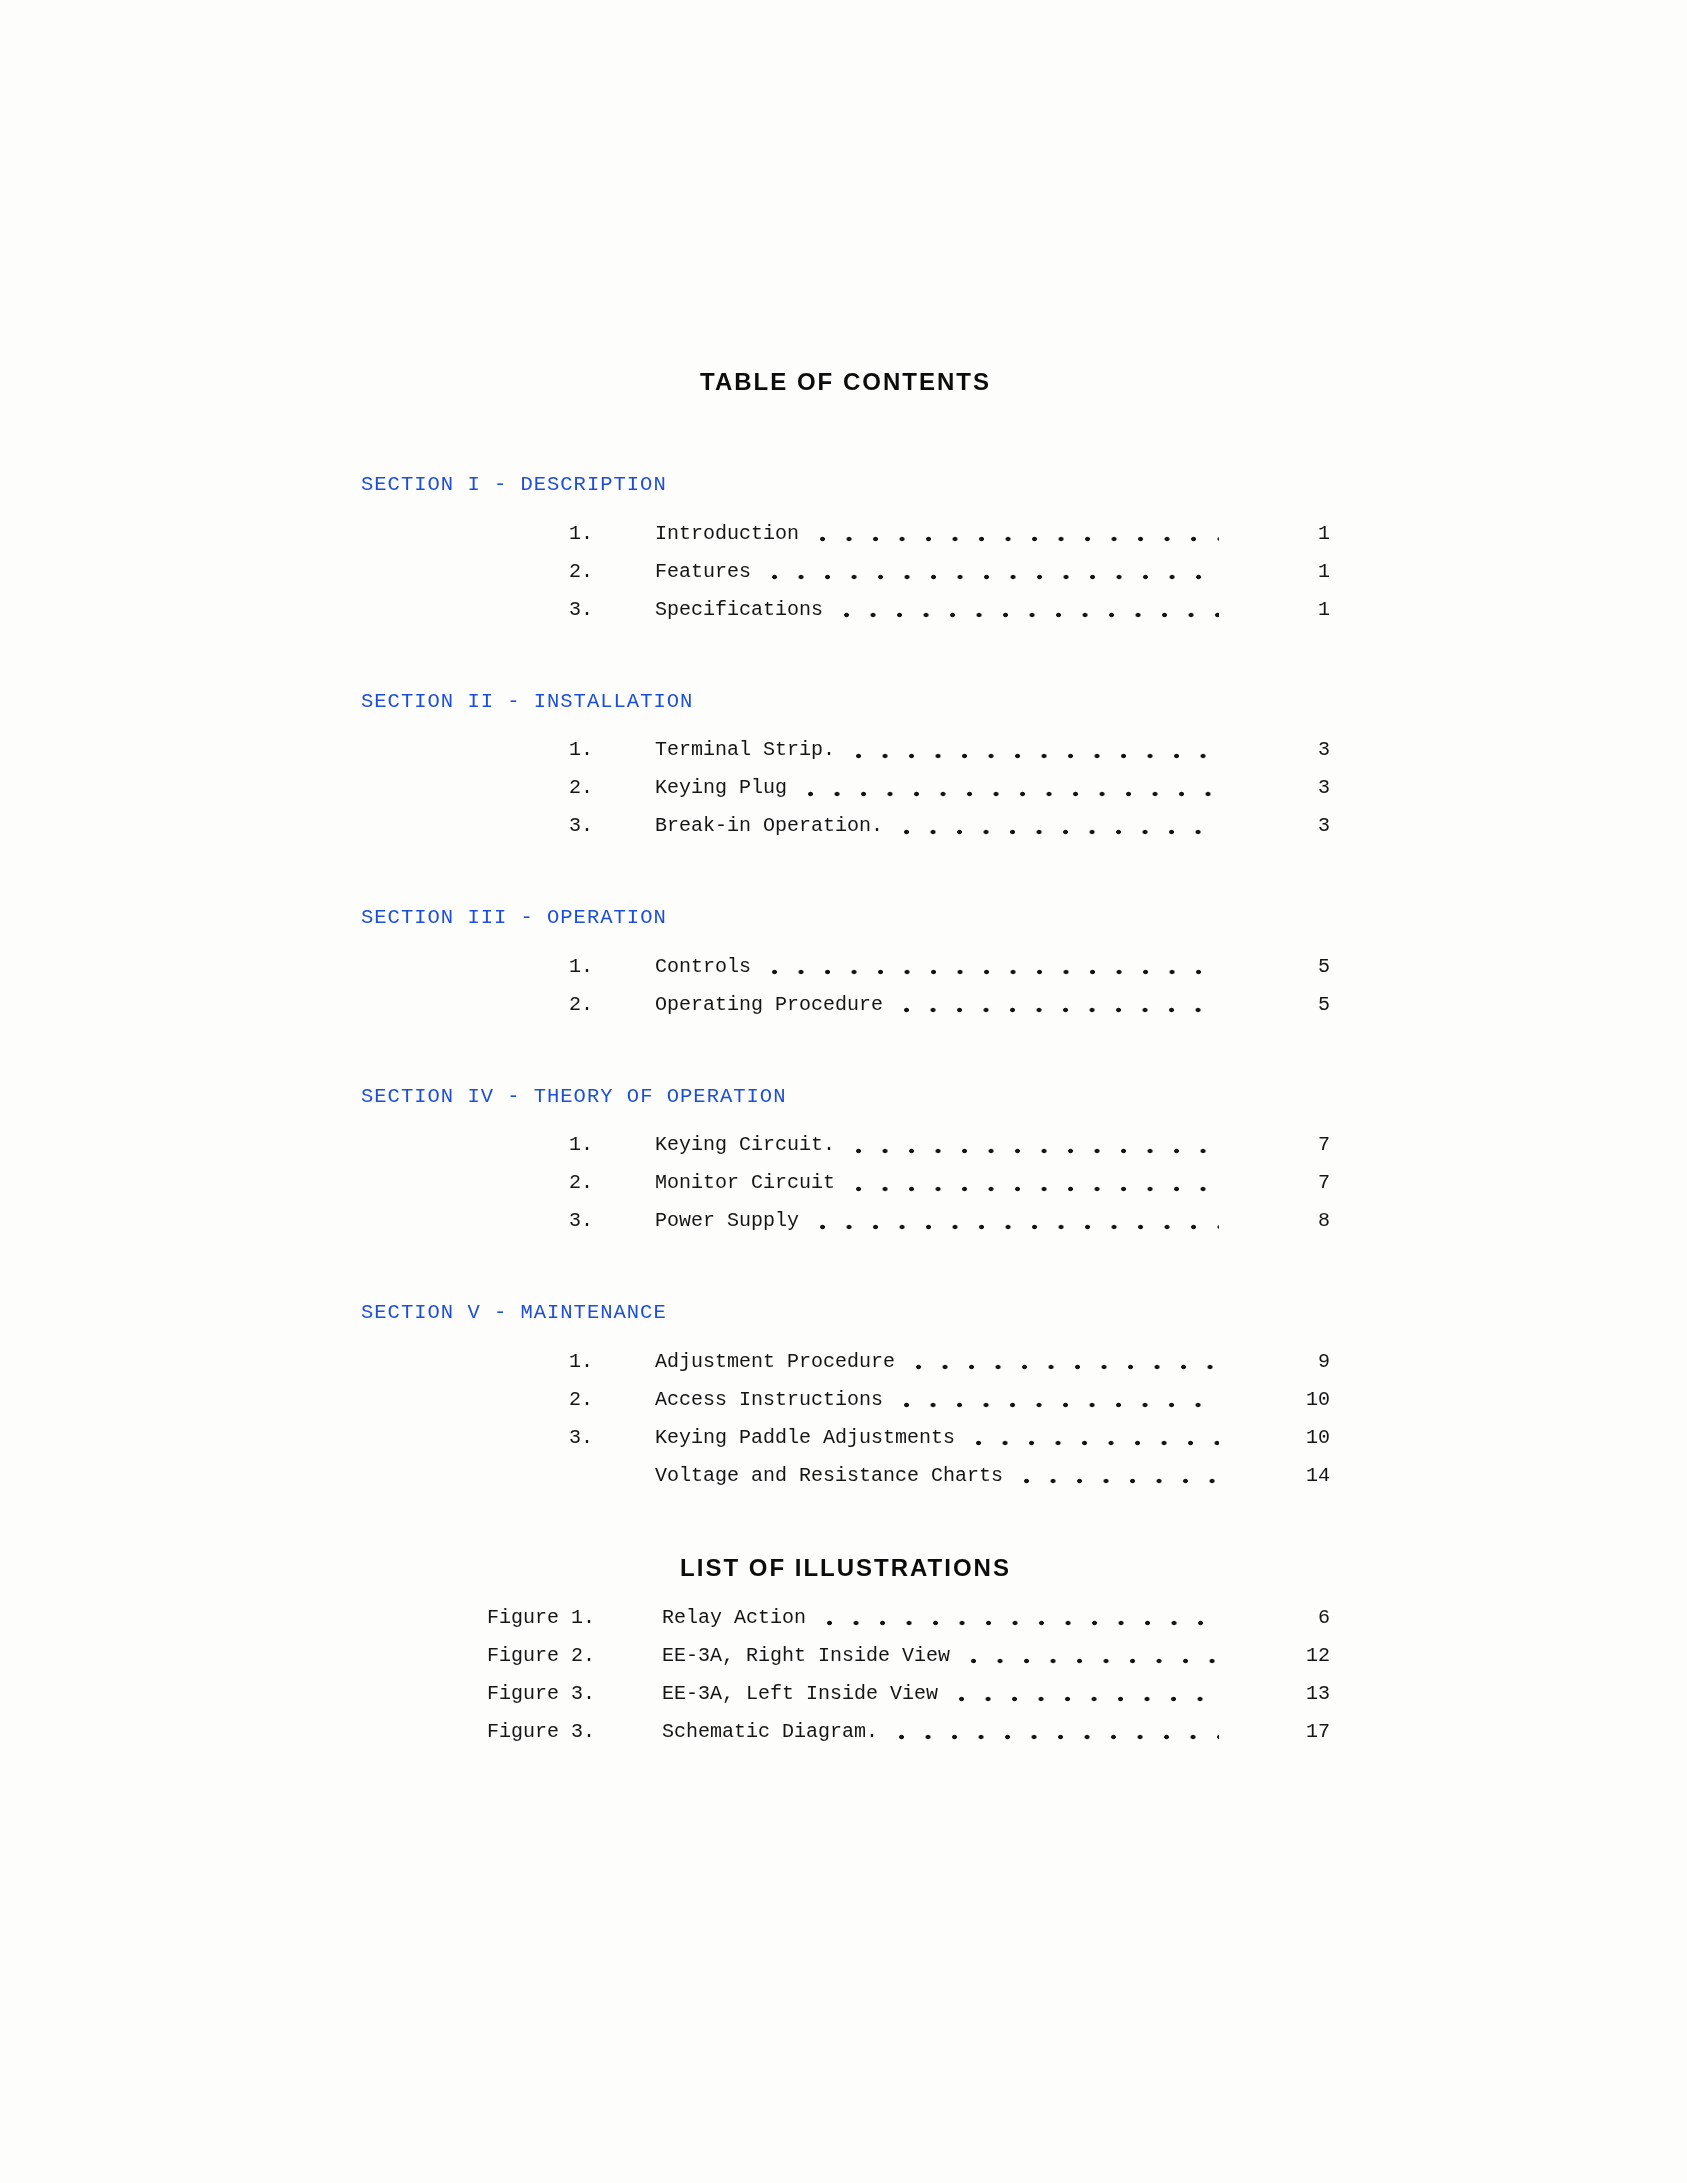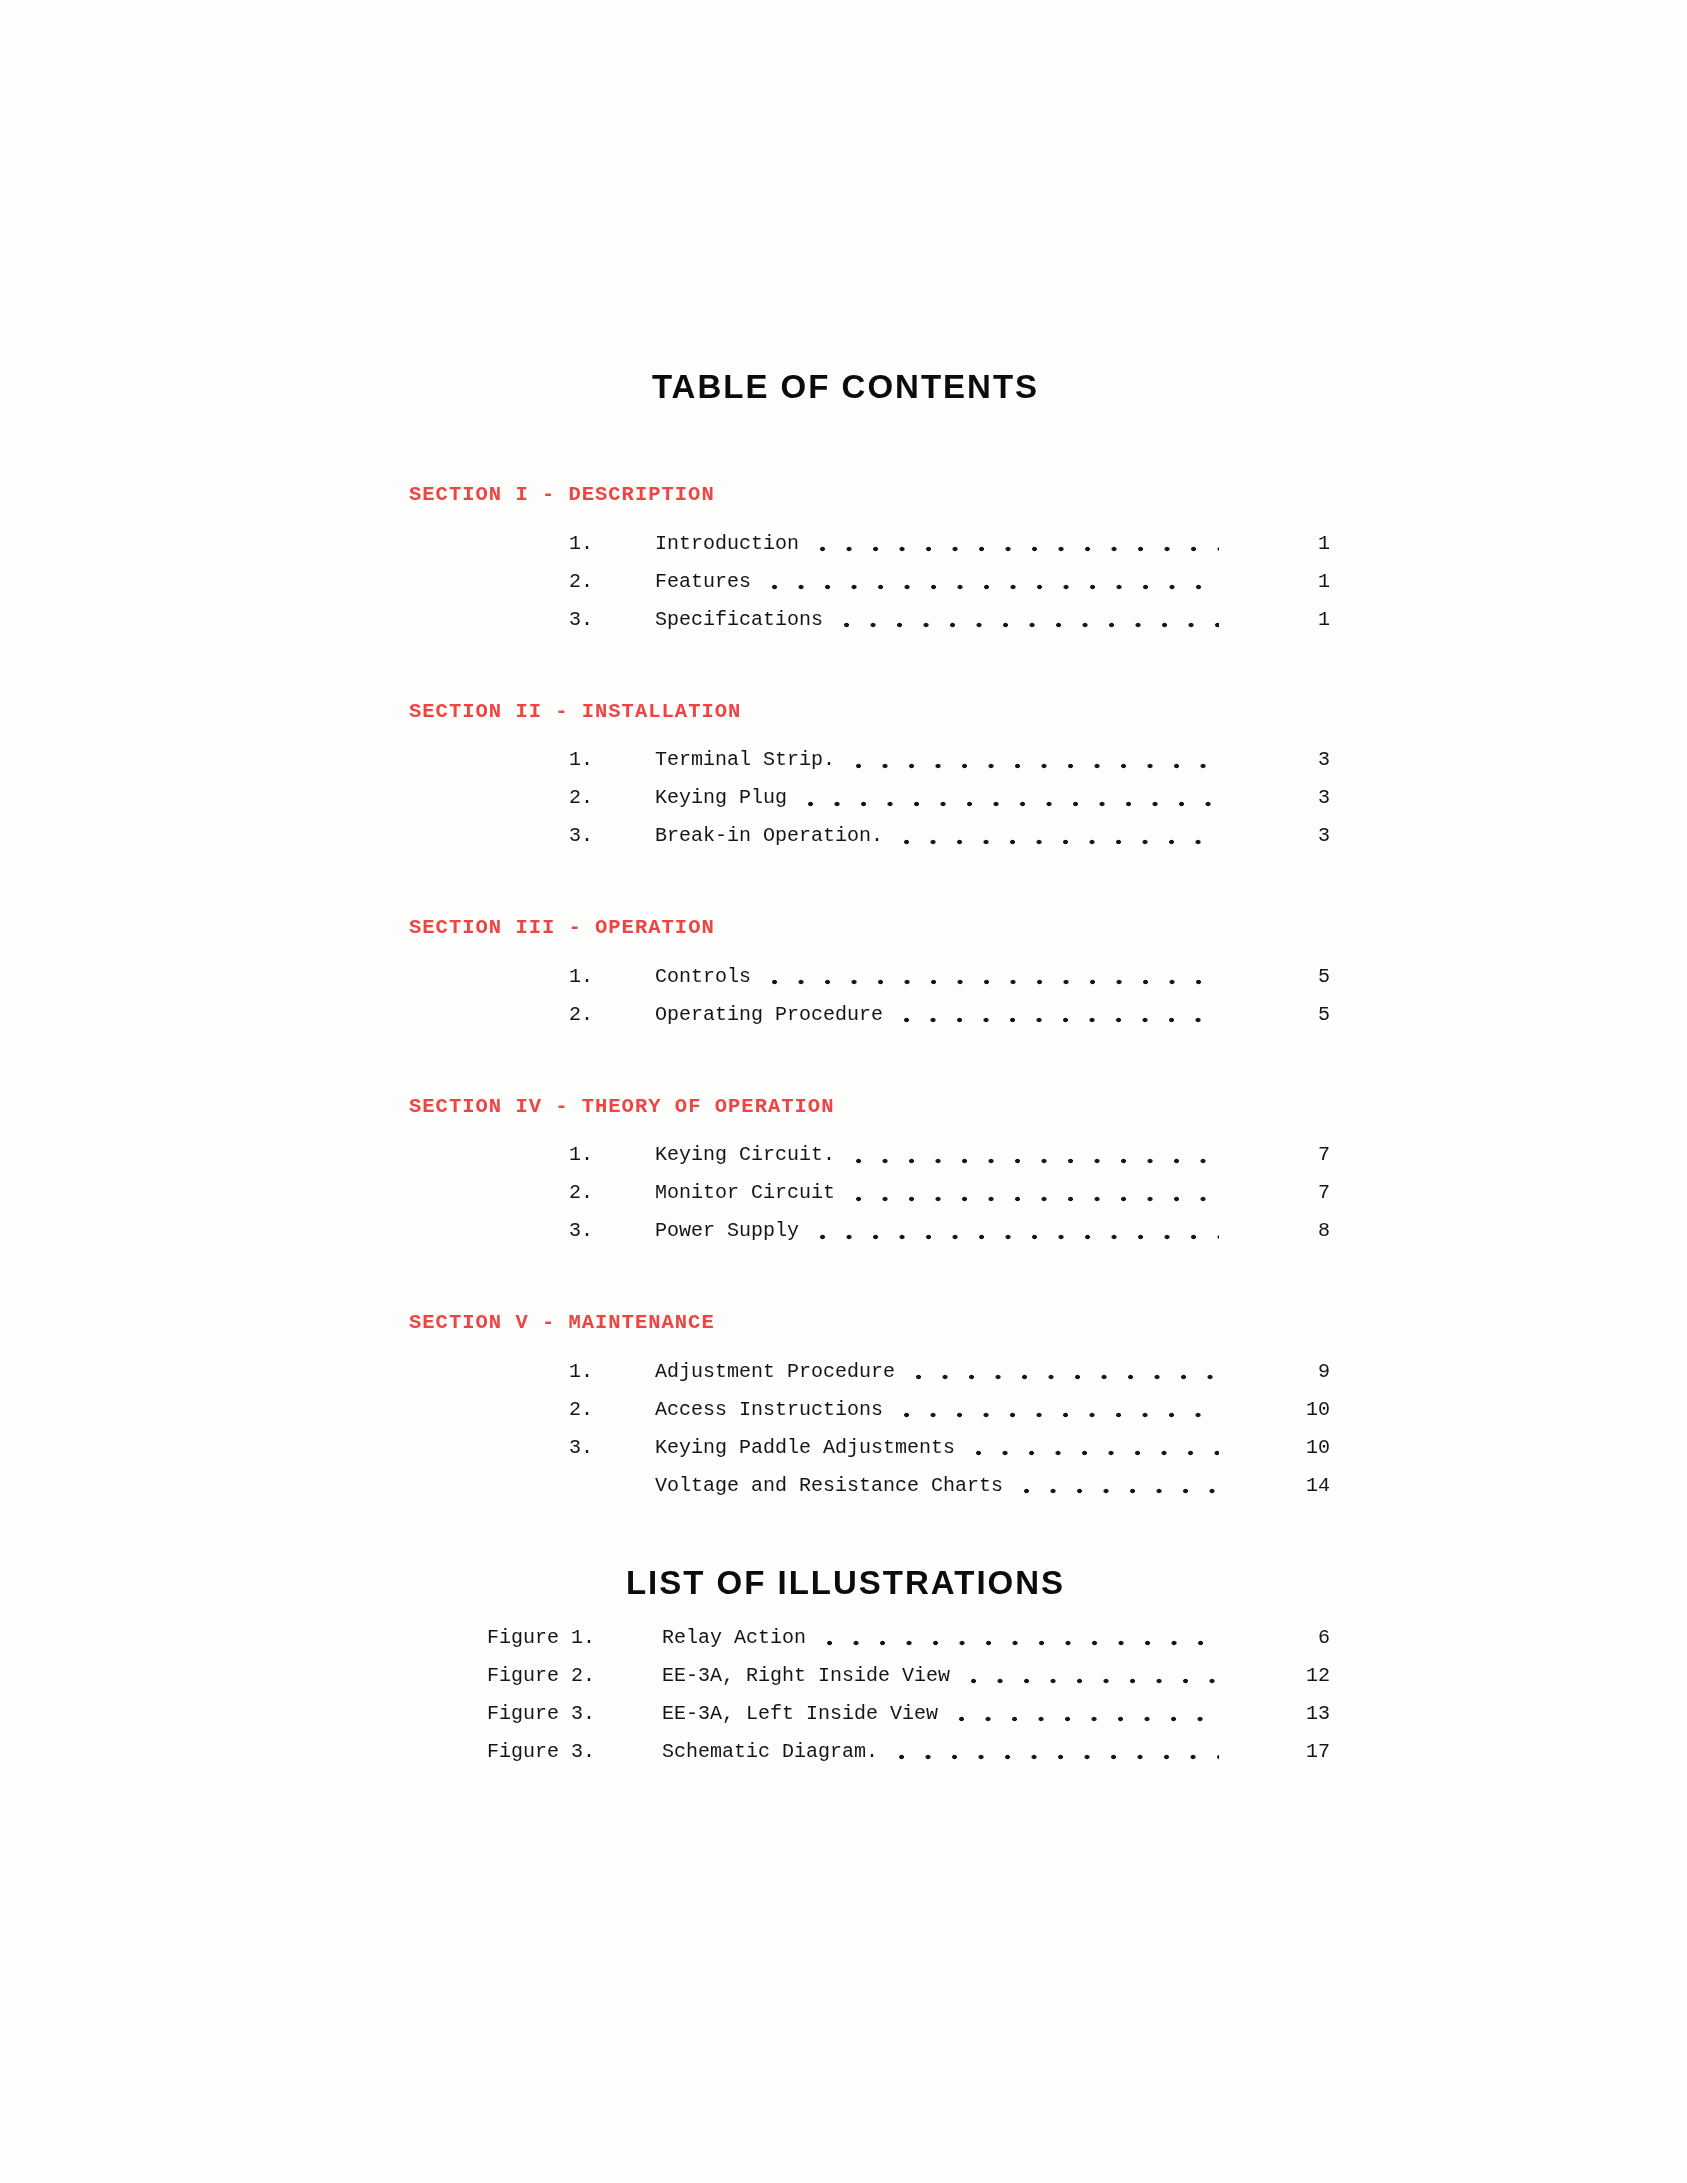--- a/index.html
+++ b/index.html
@@ -18,35 +18,34 @@
   }
   .content {
     position: absolute;
     left: 361px;
     top: 368px;
     width: 969px;
   }
   .doc-title {
     font-family: "Liberation Sans", sans-serif;
     font-weight: bold;
-    font-size: 33px;
+    font-size: 24px;
     letter-spacing: 2px;
     text-align: center;
     color: #0c0c0c;
     white-space: nowrap;
   }
   .section { margin-top: 61px; }
   .section.first { margin-top: 77px; }
   .section-heading {
     font-size: 20.5px;
     letter-spacing: 1px;
-    font-weight: bold;
-    color: #ef4444;
+    font-weight: normal;
+    color: #1d4ed8;
     white-space: nowrap;
-    margin-left: 48px;
   }
   .section-heading .sep { margin: 0 13.2px; }
   .section-items { margin-top: 18.5px; }
   .toc-row {
     display: flex;
     font-size: 20px;
     white-space: nowrap;
   }
   .toc-row > span { line-height: 38px; }
   .toc-row.spaced { }

